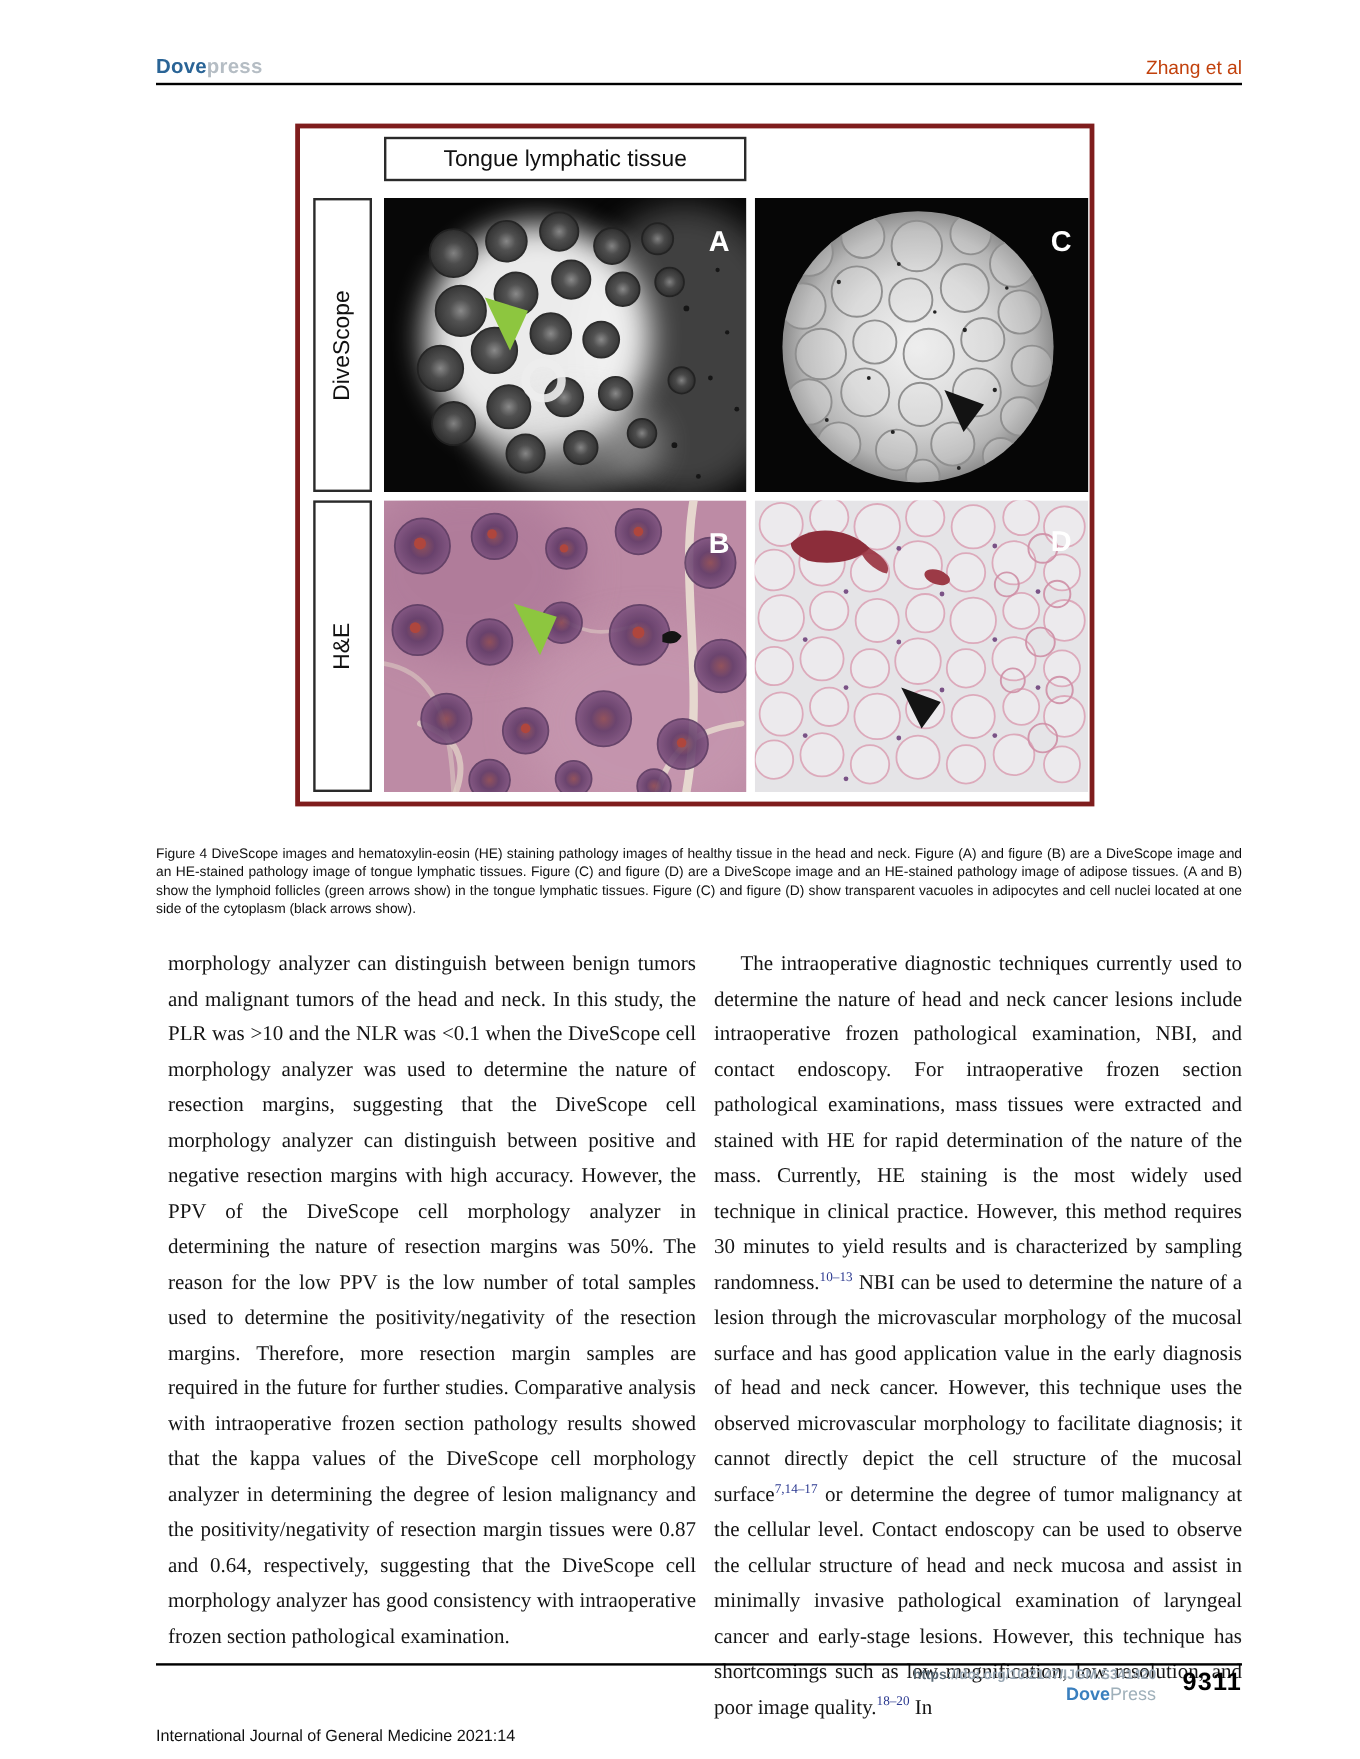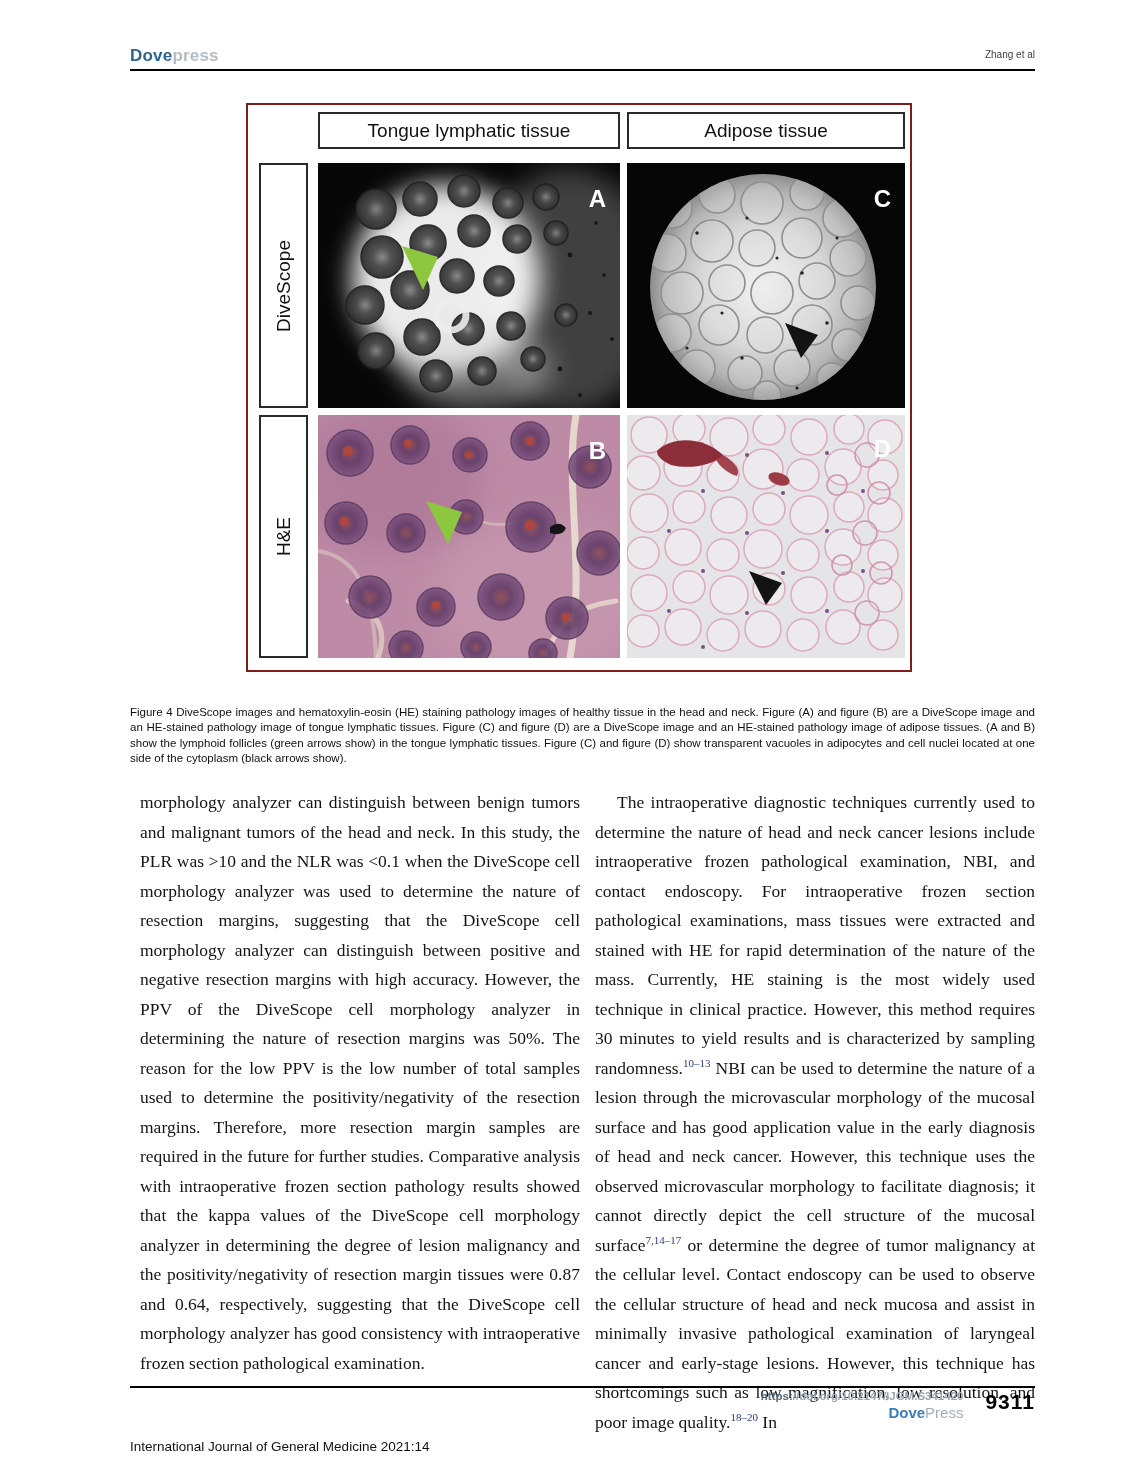--- a/index.html
+++ b/index.html
@@ -5,25 +5,25 @@
   html,body { margin:0; padding:0; background:#fff; }
   .page {
     position:relative; width:1133px; height:1466px; background:#ffffff;
     font-family:"Liberation Sans", sans-serif; color:#111; overflow:hidden;
   }
   
   .header-bar { position:absolute; left:130px; top:46px; width:905px; height:22px; }
   .logo { position:absolute; left:0; top:0; font-size:17px; font-weight:bold; letter-spacing:.2px; }
   .logo .dove { color:#2a6496; }
   .logo .press { color:#b5bdc4; }
-  .running-head { position:absolute; right:0; top:3px; font-size:10px; color:#404040; }
+  .running-head { position:absolute; right:0; top:3px; font-size:16px; color:#c2410c; }
   .header-rule { position:absolute; left:130px; top:69px; width:905px; height:2px; background:#000; }
   
   .figure-box { position:absolute; left:246px; top:103px; width:666px; height:569px;
-    border:2px solid #7f1d1d; box-sizing:border-box; background:#fff; }
+    border:4px solid #7f1d1d; box-sizing:border-box; background:#fff; }
   .col-header { position:absolute; height:37px; border:2px solid #2a2a2a; box-sizing:border-box;
     display:flex; align-items:center; justify-content:center; font-size:19px; color:#111; background:#fff; }
   .col-header.c1 { left:70px; top:7px; width:302px; }
   .col-header.c2 { left:379px; top:7px; width:278px; }
   .row-label { position:absolute; left:11px; width:49px; border:2px solid #2a2a2a; box-sizing:border-box;
     display:flex; align-items:center; justify-content:center; background:#fff; }
   .row-label.r1 { top:58px; height:245px; }
   .row-label.r2 { top:310px; height:243px; }
   .row-label span { writing-mode:vertical-rl; transform:rotate(180deg); font-size:19px; color:#111; }
   .panel { position:absolute; }
@@ -68,23 +68,20 @@
     <div class="logo">
       <span class="dove">Dove</span><span class="press">press</span>
     </div>
     <div class="running-head">Zhang et al</div>
   </div>
   <div class="header-rule"></div>
 
   <div class="figure-box">
     <div class="col-header c1">
       <span>Tongue lymphatic tissue</span>
-    </div>
-    <div class="col-header c2">
-      <span>Adipose tissue</span>
     </div>
     <div class="row-label r1">
       <span>DiveScope</span>
     </div>
     <div class="row-label r2">
       <span>H&amp;E</span>
     </div>
 
     <div class="panel pa">
       <svg viewBox="0 0 302 245">

